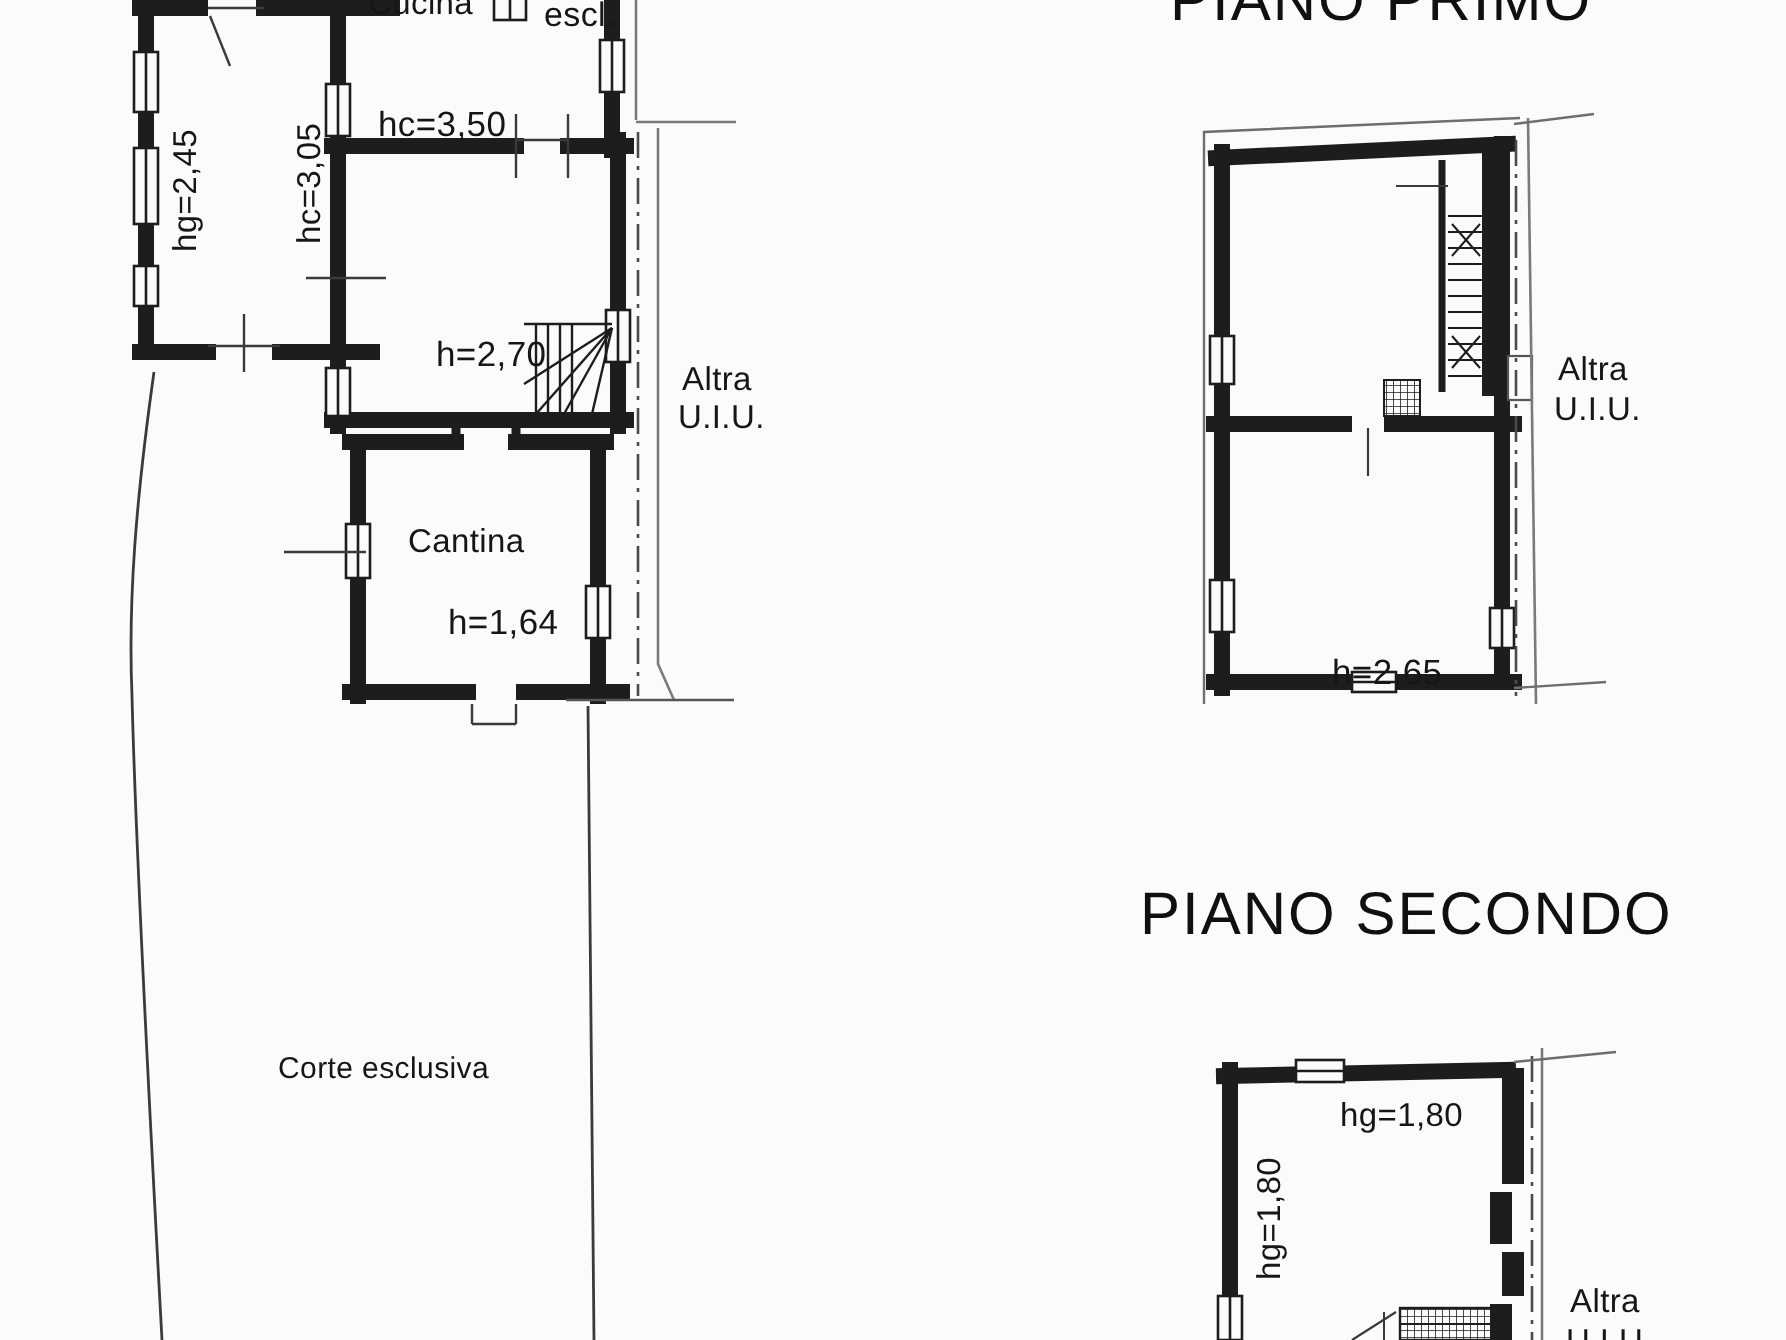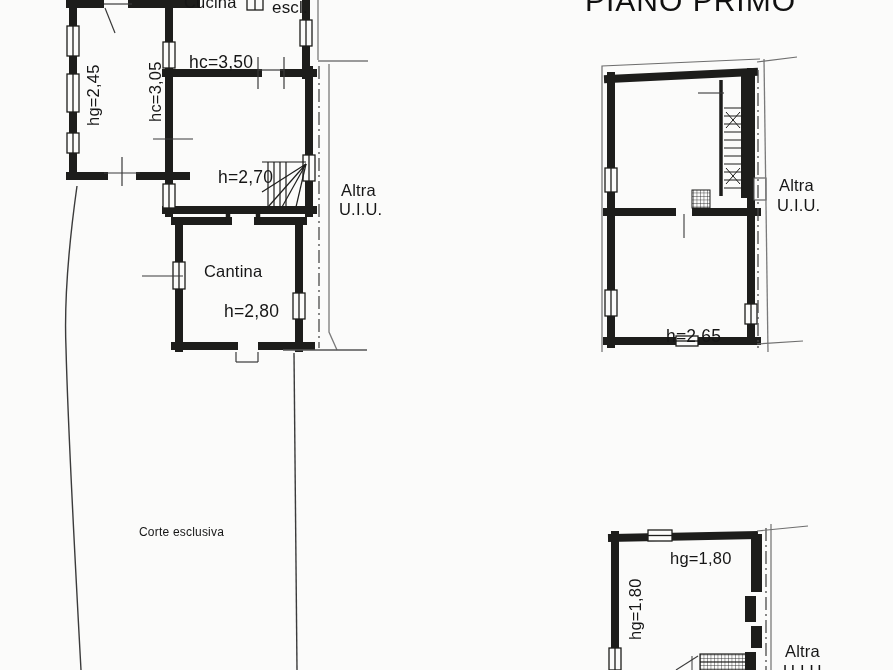--- a/index.html
+++ b/index.html
@@ -10,21 +10,21 @@
   #linework{position:absolute;left:0;top:0;}
   .lbl{
     position:absolute;color:#161616;white-space:nowrap;
     font-family:"Liberation Sans",sans-serif;line-height:1.15;
     letter-spacing:.2px;
   }
   .rot{transform:rotate(-90deg);transform-origin:0 0;}
   .title{font-size:30px;letter-spacing:1px;color:#101010;}
   .s16{font-size:16.5px;}
   .s17{font-size:17.5px;}
-  .s15{font-size:12px;}
+  .s15{font-size:15px;}
 </style>
 </head>
 <body>
 
 <div id="canvas">
 
 <svg id="linework" width="893" height="670" viewBox="0 0 893 670">
   <defs>
     <pattern id="hatch" width="3.5" height="3.5" patternUnits="userSpaceOnUse">
       <path d="M0 0H3.5M0 0V3.5" stroke="#1d1d1b" stroke-width="0.8"></path>
@@ -233,31 +233,32 @@
     </g>
     <g fill="none">
       <path d="M766 528V670" stroke="#4a4a4a" stroke-width="1.3" stroke-dasharray="13 4 2 4"></path>
       <path d="M771 524V670" stroke="#7a7a7a" stroke-width="1.3"></path>
       <path d="M757 531L808 526" stroke="#6e6e6e" stroke-width="1.2"></path>
     </g>
   </g>
 </svg>
 
 <div class="lbl title" style="left:585px;top:-16px;">PIANO PRIMO</div>
+<div class="lbl title" style="left:570px;top:441px;">PIANO SECONDO</div>
 
 <div class="lbl s16" style="left:184px;top:-7px;">Cucina</div>
 <div class="lbl s16" style="left:272px;top:-2px;font-size:17px;">escl.</div>
 <div class="lbl s17" style="left:189px;top:52px;">hc=3,50</div>
 <div class="lbl s16 rot" style="left:84px;top:126px;">hg=2,45</div>
 <div class="lbl s16 rot" style="left:146px;top:122px;">hc=3,05</div>
 <div class="lbl s17" style="left:198px;top:167px;margin-left:20px;">h=2,70</div>
 <div class="lbl s16" style="left:341px;top:181px;">Altra</div>
 <div class="lbl s16" style="left:339px;top:200px;">U.I.U.</div>
 <div class="lbl s16" style="left:204px;top:262px;">Cantina</div>
-<div class="lbl s17" style="left:224px;top:301px;">h=2,80</div>
+<div class="lbl s17" style="left:224px;top:301px;">h=1,64</div>
 <div class="lbl s15" style="left:139px;top:526px;">Corte esclusiva</div>
 
 <div class="lbl s16" style="left:779px;top:176px;">Altra</div>
 <div class="lbl s16" style="left:777px;top:196px;">U.I.U.</div>
 <div class="lbl s17" style="left:666px;top:302px;margin-top:24px;">h=2,65</div>
 
 <div class="lbl s16" style="left:670px;top:549px;">hg=1,80</div>
 <div class="lbl s16 rot" style="left:626px;top:640px;">hg=1,80</div>
 <div class="lbl s16" style="left:785px;top:642px;">Altra</div>
 <div class="lbl s16" style="left:783px;top:662px;">U.I.U.</div>

